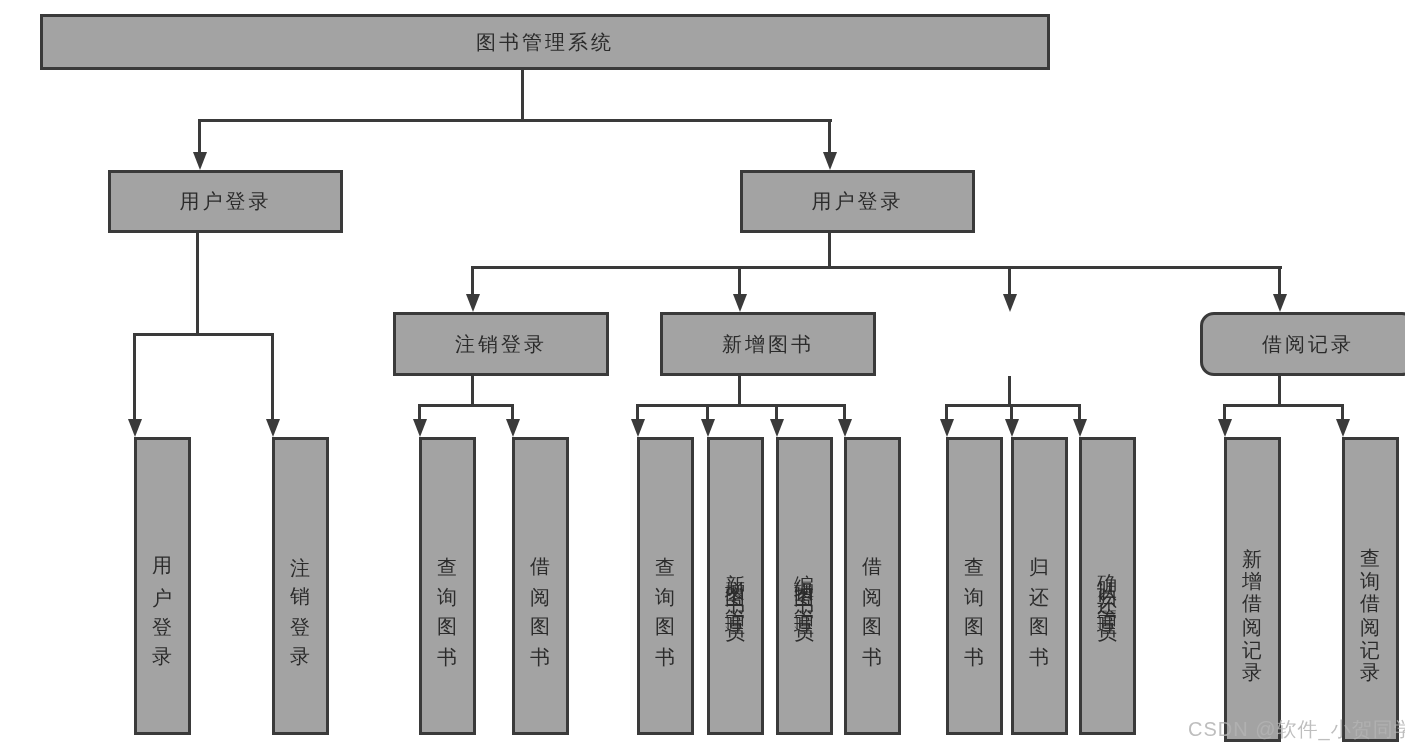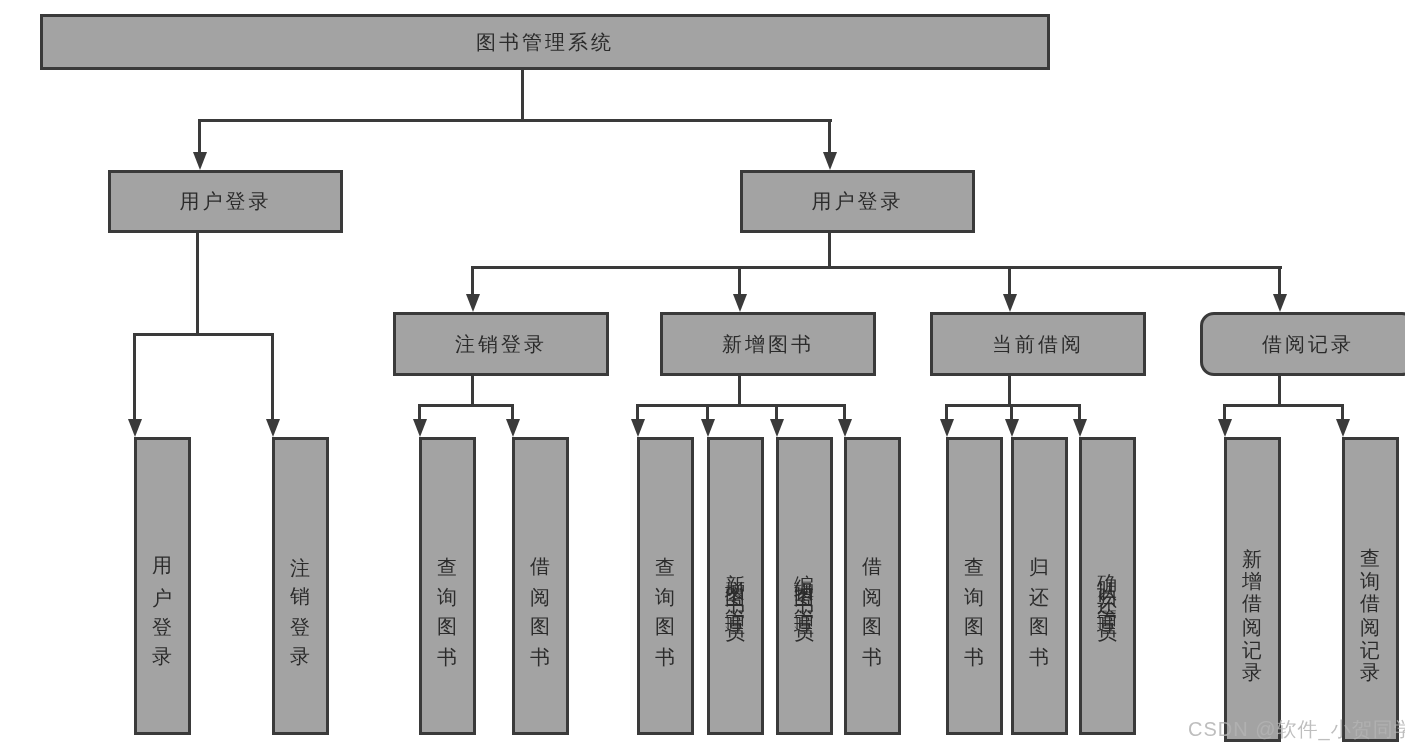--- a/index.html
+++ b/index.html
@@ -79,23 +79,20 @@
     <div class="ar" style="left:1003px;top:294px;"></div>
     <div class="vl" style="left:1278px;top:266px;height:28px;"></div>
     <div class="ar" style="left:1273px;top:294px;"></div>
   </div>
 
   <div class="box" style="left:365px;top:312px;width:216px;height:64px;">
     <span class="hlabel">注销登录</span>
   </div>
   <div class="box" style="left:632px;top:312px;width:216px;height:64px;">
     <span class="hlabel">新增图书</span>
-  </div>
-  <div class="box" style="left:902px;top:312px;width:216px;height:64px;">
-    <span class="hlabel">当前借阅</span>
   </div>
   <div class="box" style="left:1172px;top:312px;width:216px;height:64px;border-radius:14px;">
     <span class="hlabel">借阅记录</span>
   </div>
 
   <div>
     <div class="vl" style="left:471px;top:376px;height:28px;"></div>
     <div class="hl" style="left:418px;top:404px;width:96px;"></div>
     <div class="vl" style="left:418px;top:404px;height:15px;"></div>
     <div class="ar" style="left:413px;top:419px;"></div>

